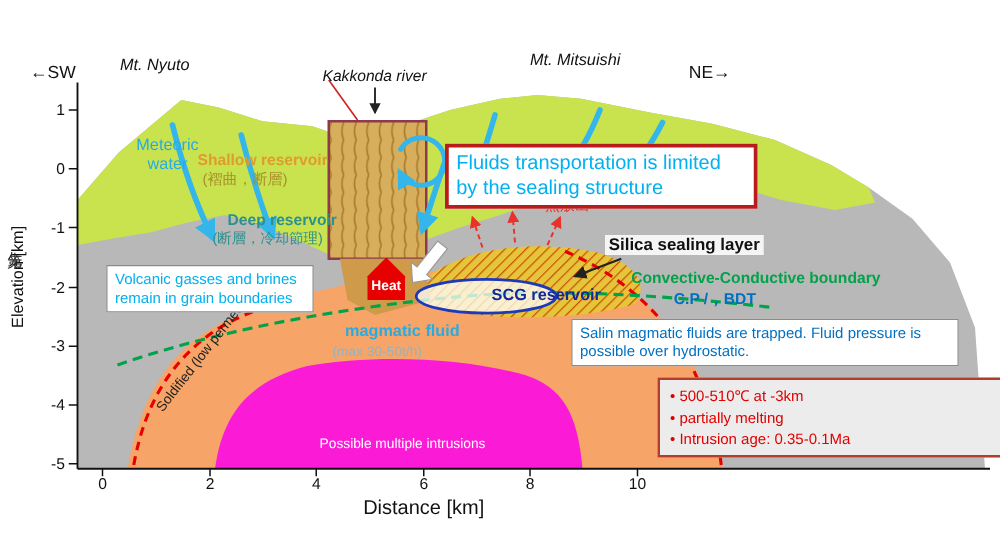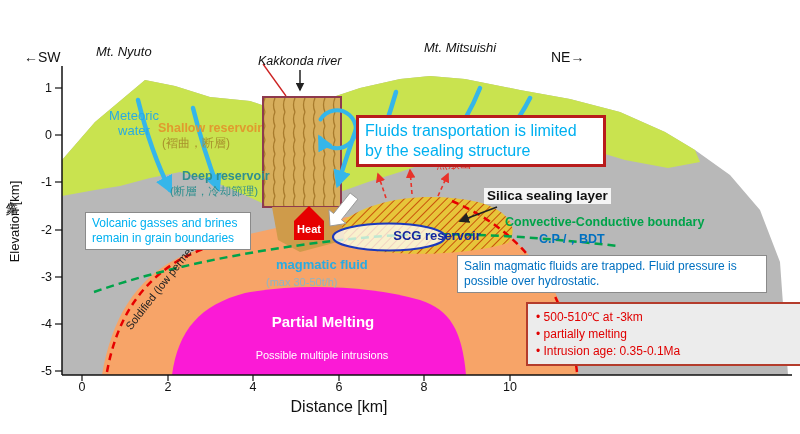--- a/index.html
+++ b/index.html
@@ -162,21 +162,20 @@
   <div class="lbl" style="left:162px;top:137px;font-size:12px;color:#a8912c;">(褶曲，断層)</div>
   <div class="lbl" style="left:182px;top:169px;font-size:12.5px;font-weight:600;color:#2f8f8f;">Deep reservoir</div>
   <div class="lbl" style="left:170px;top:185px;font-size:11.5px;color:#2f8f8f;">(断層，冷却節理)</div>
   <div class="lbl" style="left:436px;top:158px;font-size:12px;color:#e8322a;">熱放出</div>
   <div class="lbl" style="left:484px;top:188px;font-size:13.5px;font-weight:bold;background:rgba(255,255,255,0.85);padding:0 3px;">Silica sealing layer</div>
   <div class="lbl" style="left:505px;top:215px;font-size:12.5px;font-weight:bold;color:#00a34a;">Convective-Conductive boundary</div>
   <div class="lbl" style="left:539px;top:232px;font-size:12.5px;font-weight:bold;color:#0070c0;">C.P /，BDT</div>
   <div class="lbl center" style="left:333px;top:229px;width:112px;font-size:13px;font-weight:bold;color:#14279e;margin-left:48px;">SCG reservoir</div>
   <div class="lbl" style="left:260px;top:258px;font-size:13px;font-weight:bold;color:#29abe2;margin-left:16px;">magmatic fluid</div>
   <div class="lbl" style="left:266px;top:276px;font-size:11px;color:#8fb4c6;">(max 30-50t/h)</div>
-  <div class="lbl center" style="left:238px;top:313px;width:170px;font-size:15px;font-weight:bold;color:#fff;">Partial Melting</div>
   <div class="lbl center" style="left:222px;top:349px;width:200px;font-size:11px;color:#fff;">Possible multiple intrusions</div>
   <div class="lbl" style="left:128px;top:322px;font-size:11px;color:#222;transform:rotate(-52deg);transform-origin:left center;">Soldified (low permeable)</div>
   <div class="lbl center" style="left:294px;top:223px;width:30px;font-size:11px;font-weight:bold;color:#fff;">Heat</div>
 
   <div class="callout" id="box-fluids">Fluids transportation is limited by the sealing structure</div>
   <div class="callout" id="box-volcanic">Volcanic gasses and brines remain in grain boundaries</div>
   <div class="callout" id="box-salin">Salin magmatic fluids are trapped. Fluid pressure is possible over hydrostatic.</div>
   <div class="callout" id="box-granit">
     <div class="bullet">• 500-510℃ at -3km</div>
     <div class="bullet">• partially melting</div>

